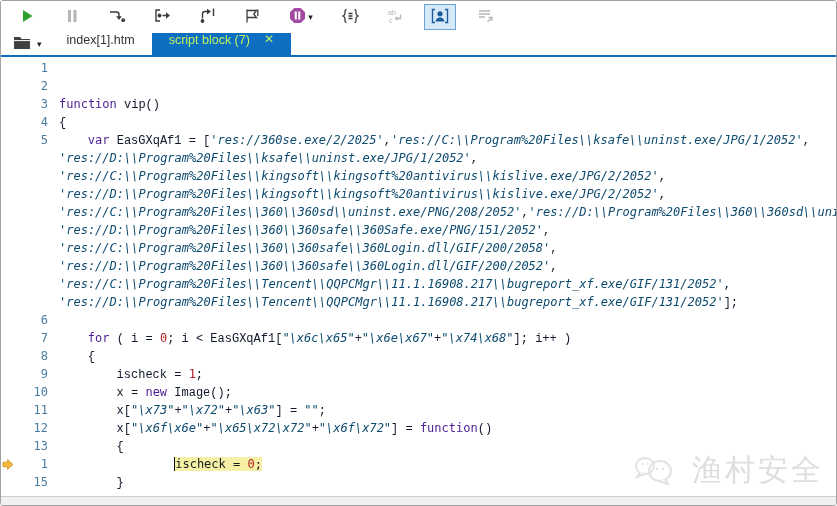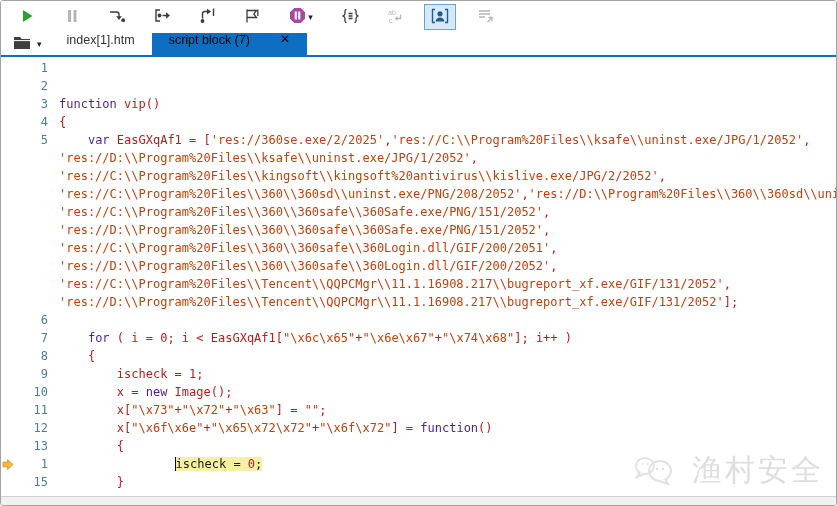--- a/index.html
+++ b/index.html
@@ -31,40 +31,40 @@
     border-bottom:2px solid #0d6ec2; background:#fff; padding-left:6px;
   }
   .srcpicker {
     display:flex; align-items:center; padding:0 8px 0 6px; gap:4px;
     background:transparent; border:none; cursor:pointer;
   }
   .tab {
     display:flex; align-items:flex-start; padding:0 17px; font-size:12.5px;
     color:#333; cursor:pointer; white-space:nowrap;
   }
-  .tab.active { background:#0d6ec2; color:#000000;gap:16px; }
+  .tab.active { background:#0d6ec2; color:#bef264; }
   .tab .close {
     margin-left:14px; font-size:12px; line-height:1; cursor:pointer;
   }
   
   .editor {
     position:absolute; top:58px; left:0; right:0; bottom:9px; overflow:hidden;
     font-family:"DejaVu Sans Mono","Liberation Mono",monospace;
     font-size:12px; background:#fff;
   }
   .row { display:flex; height:18px; line-height:18px; white-space:pre; }
   .gutm { width:14px; flex:none; display:flex; align-items:center; justify-content:center; }
   .ln {
     width:44px; flex:none; text-align:right; padding-right:11px;
     color:#4a7ca0; cursor:pointer;
   }
   .code { flex:1; color:#1a1a1a; cursor:text; }
-  .tk-p { color:#b91c1c; }
+  .tk-p { color:#0f172a;font-family:Liberation Mono, monospace; }
   .tk-k { color:#4c1d95; }
-  .tk-s { color:#c2410c; }
+  .tk-s { color:#0c4a6e;font-style:italic; }
   .tk-n { color:#b02020; }
   .tk-h, .tk-hc { color:#1a1a1a; background:#f6efa6; }
   .tk-hn { color:#b02020; background:#f6efa6; }
   .tk-hc { border-left:1px solid #000; }
   
   .bottomstrip {
     position:absolute; left:0; right:0; bottom:0; height:9px;
     background:#f1f1f1; border-top:1px solid #cfcfcf;
   }
   
@@ -211,24 +211,24 @@
     </div>
 
   <div class="editor">
       <div class="row"><span class="gutm"></span><span class="ln">1</span><span class="code"></span></div>
       <div class="row"><span class="gutm"></span><span class="ln">2</span><span class="code"></span></div>
       <div class="row"><span class="gutm"></span><span class="ln">3</span><span class="code"><span class="tk-k">function</span><span class="tk-p"> vip()</span></span></div>
       <div class="row"><span class="gutm"></span><span class="ln">4</span><span class="code"><span class="tk-p">{</span></span></div>
       <div class="row"><span class="gutm"></span><span class="ln">5</span><span class="code"><span class="tk-p">    </span><span class="tk-k">var</span><span class="tk-p"> EasGXqAf1 = [</span><span class="tk-s">'res://360se.exe/2/2025'</span><span class="tk-p">,</span><span class="tk-s">'res://C:\\Program%20Files\\ksafe\\uninst.exe/JPG/1/2052'</span><span class="tk-p">,</span></span></div>
       <div class="row"><span class="gutm"></span><span class="ln"></span><span class="code"><span class="tk-s">'res://D:\\Program%20Files\\ksafe\\uninst.exe/JPG/1/2052'</span><span class="tk-p">,</span></span></div>
       <div class="row"><span class="gutm"></span><span class="ln"></span><span class="code"><span class="tk-s">'res://C:\\Program%20Files\\kingsoft\\kingsoft%20antivirus\\kislive.exe/JPG/2/2052'</span><span class="tk-p">,</span></span></div>
+      <div class="row"><span class="gutm"></span><span class="ln"></span><span class="code"><span class="tk-s">'res://D:\\Program%20Files\\kingsoft\\kingsoft%20antivirus\\kislive.exe/JPG/2/2052'</span><span class="tk-p">,</span></span></div>
       <div class="row"><span class="gutm"></span><span class="ln"></span><span class="code"><span class="tk-s">'res://C:\\Program%20Files\\360\\360sd\\uninst.exe/PNG/208/2052'</span><span class="tk-p">,</span><span class="tk-s">'res://D:\\Program%20Files\\360\\360sd\\uninst.exe/PNG/208/2052'</span></span></div>
-      <div class="row"><span class="gutm"></span><span class="ln"></span><span class="code"><span class="tk-s">'res://C:\\Program%20Files\\360\\360safe\\360Safe.exe/PNG/151/2052'</span><span class="tk-p">,</span></span></div>
       <div class="row"><span class="gutm"></span><span class="ln"></span><span class="code"><span class="tk-s">'res://D:\\Program%20Files\\360\\360safe\\360Safe.exe/PNG/151/2052'</span><span class="tk-p">,</span></span></div>
-      <div class="row"><span class="gutm"></span><span class="ln"></span><span class="code"><span class="tk-s">'res://C:\\Program%20Files\\360\\360safe\\360Login.dll/GIF/200/2051'</span><span class="tk-p">,</span></span></div>
+      <div class="row"><span class="gutm"></span><span class="ln"></span><span class="code"><span class="tk-s">'res://C:\\Program%20Files\\360\\360safe\\360Login.dll/GIF/200/2058'</span><span class="tk-p">,</span></span></div>
       <div class="row"><span class="gutm"></span><span class="ln"></span><span class="code"><span class="tk-s">'res://D:\\Program%20Files\\360\\360safe\\360Login.dll/GIF/200/2052'</span><span class="tk-p">,</span></span></div>
       <div class="row"><span class="gutm"></span><span class="ln"></span><span class="code"><span class="tk-s">'res://C:\\Program%20Files\\Tencent\\QQPCMgr\\11.1.16908.217\\bugreport_xf.exe/GIF/131/2052'</span><span class="tk-p">,</span></span></div>
       <div class="row"><span class="gutm"></span><span class="ln"></span><span class="code"><span class="tk-s">'res://D:\\Program%20Files\\Tencent\\QQPCMgr\\11.1.16908.217\\bugreport_xf.exe/GIF/131/2052'</span><span class="tk-p">];</span></span></div>
       <div class="row"><span class="gutm"></span><span class="ln">6</span><span class="code"></span></div>
       <div class="row"><span class="gutm"></span><span class="ln">7</span><span class="code"><span class="tk-p">    </span><span class="tk-k">for</span><span class="tk-p"> ( i = </span><span class="tk-n">0</span><span class="tk-p">; i &lt; EasGXqAf1[</span><span class="tk-s">"\x6c\x65"</span><span class="tk-p">+</span><span class="tk-s">"\x6e\x67"</span><span class="tk-p">+</span><span class="tk-s">"\x74\x68"</span><span class="tk-p">]; i++ )</span></span></div>
       <div class="row"><span class="gutm"></span><span class="ln">8</span><span class="code"><span class="tk-p">    {</span></span></div>
       <div class="row"><span class="gutm"></span><span class="ln">9</span><span class="code"><span class="tk-p">        ischeck = </span><span class="tk-n">1</span><span class="tk-p">;</span></span></div>
       <div class="row"><span class="gutm"></span><span class="ln">10</span><span class="code"><span class="tk-p">        x = </span><span class="tk-k">new</span><span class="tk-p"> Image();</span></span></div>
       <div class="row"><span class="gutm"></span><span class="ln">11</span><span class="code"><span class="tk-p">        x[</span><span class="tk-s">"\x73"</span><span class="tk-p">+</span><span class="tk-s">"\x72"</span><span class="tk-p">+</span><span class="tk-s">"\x63"</span><span class="tk-p">] = </span><span class="tk-s">""</span><span class="tk-p">;</span></span></div>
       <div class="row"><span class="gutm"></span><span class="ln">12</span><span class="code"><span class="tk-p">        x[</span><span class="tk-s">"\x6f\x6e"</span><span class="tk-p">+</span><span class="tk-s">"\x65\x72\x72"</span><span class="tk-p">+</span><span class="tk-s">"\x6f\x72"</span><span class="tk-p">] = </span><span class="tk-k">function</span><span class="tk-p">()</span></span></div>

